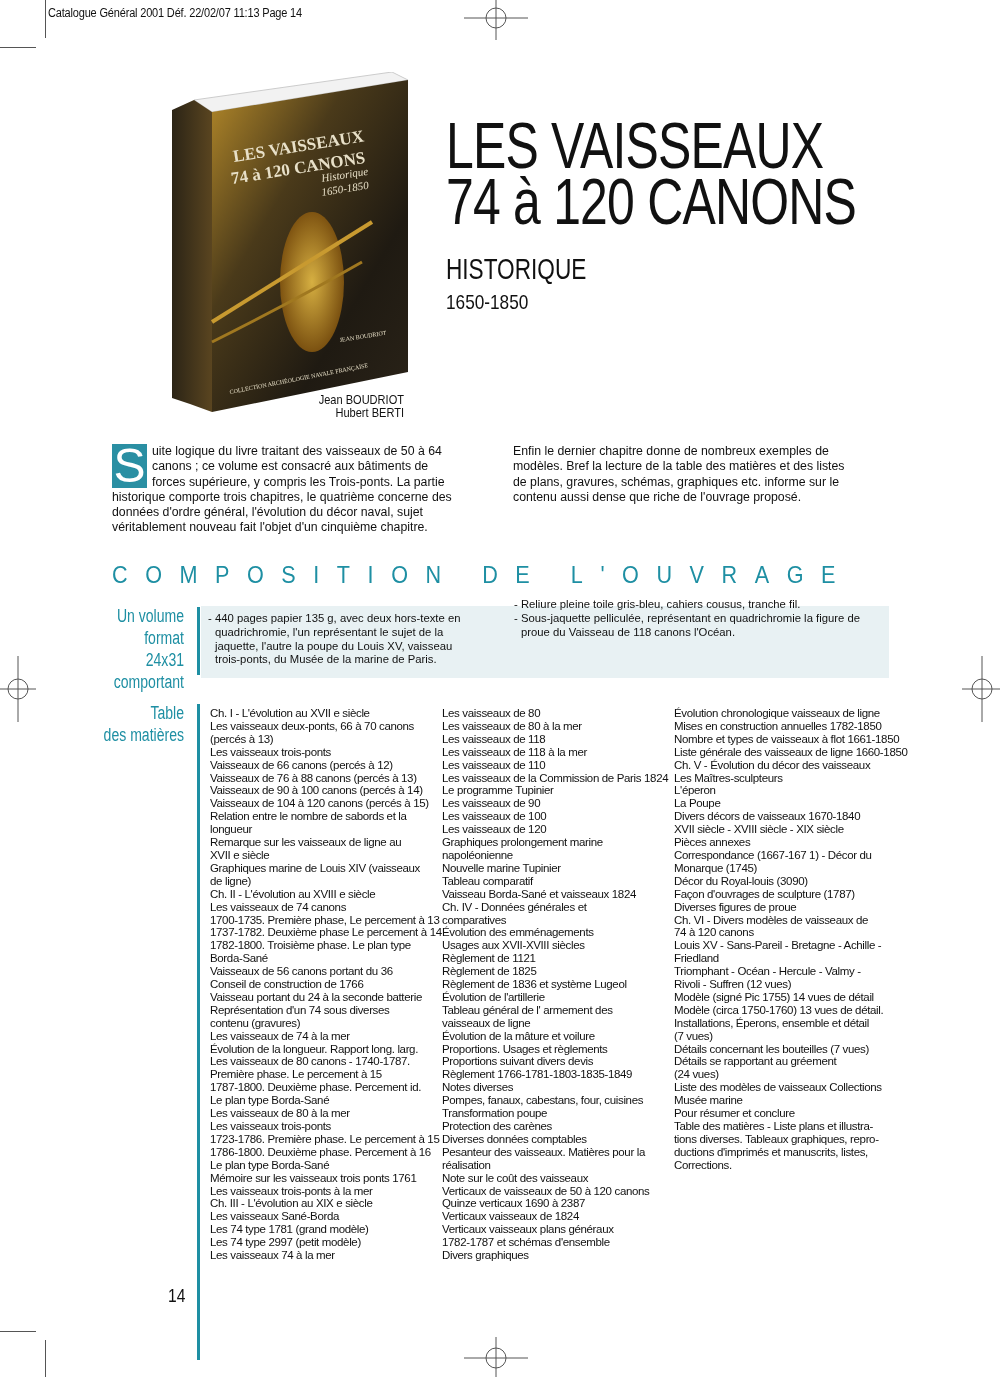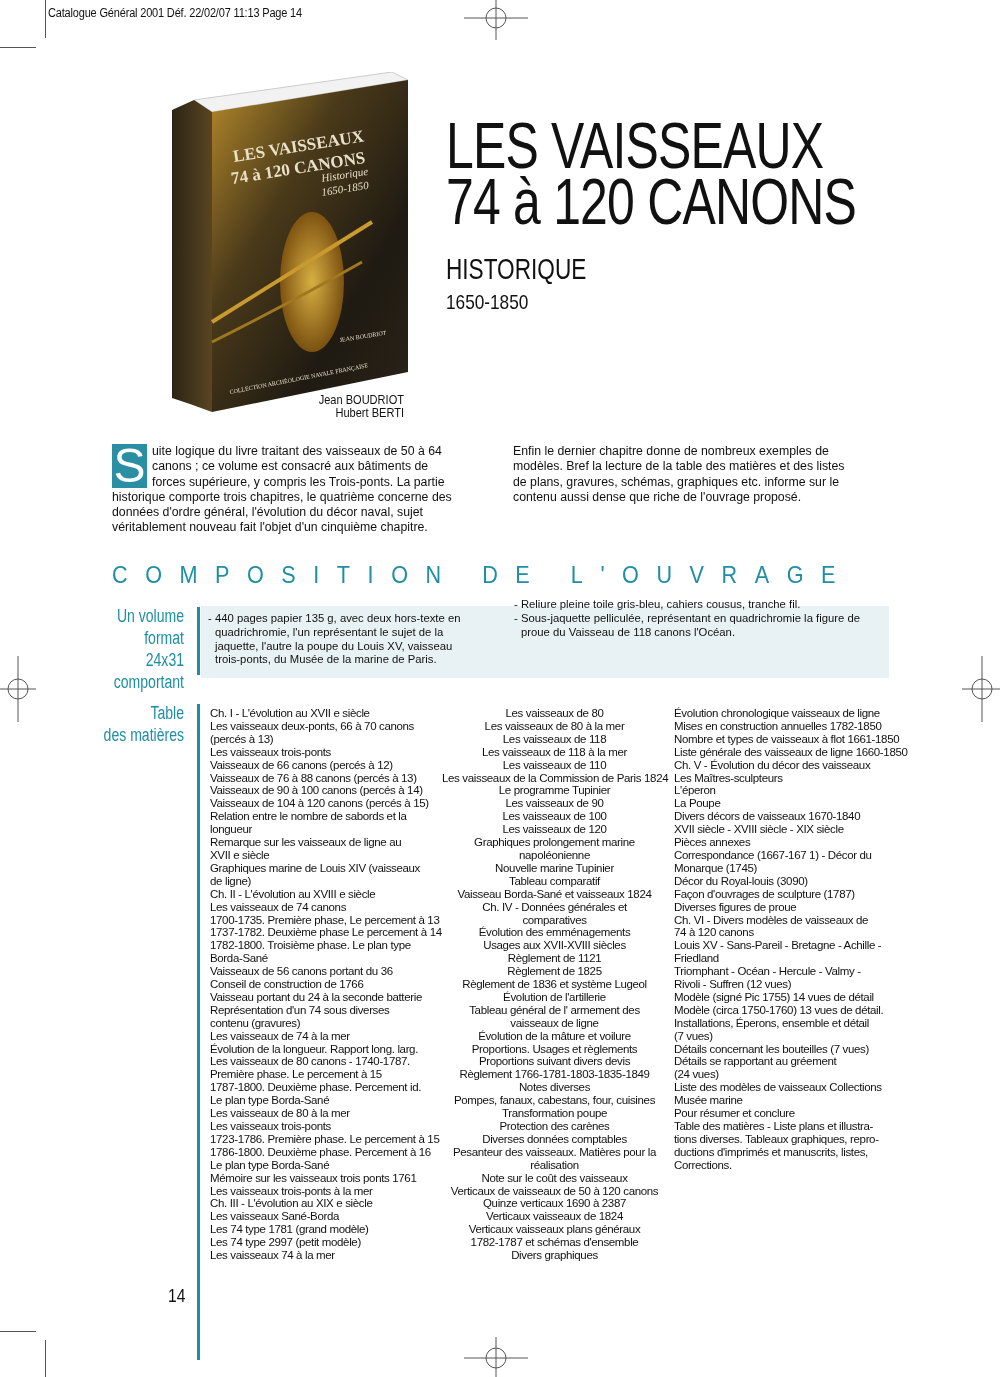--- a/index.html
+++ b/index.html
@@ -174,21 +174,21 @@
     <div>1786-1800. Deuxième phase. Percement à 16</div>
     <div>Le plan type Borda-Sané</div>
     <div>Mémoire sur les vaisseaux trois ponts 1761</div>
     <div>Les vaisseaux trois-ponts à la mer</div>
     <div>Ch. III - L'évolution au XIX      e siècle</div>
     <div>Les vaisseaux Sané-Borda</div>
     <div>Les 74 type 1781 (grand modèle)</div>
     <div>Les 74 type 2997 (petit modèle)</div>
     <div>Les vaisseaux 74 à la mer</div>
   </div>
-<div class="abs toc-col" id="toc2" style="left:442px; top:707px; width:225px;text-align:center;">
+<div class="abs toc-col" id="toc2" style="left:442px; top:707px; width:225px;">
     <div>Les vaisseaux de 80</div>
     <div>Les vaisseaux de 80 à la mer</div>
     <div>Les vaisseaux de 118</div>
     <div>Les vaisseaux de 118 à la mer</div>
     <div>Les vaisseaux de 110</div>
     <div>Les vaisseaux de la Commission de Paris 1824</div>
     <div>Le programme Tupinier</div>
     <div>Les vaisseaux de 90</div>
     <div>Les vaisseaux de 100</div>
     <div>Les vaisseaux de 120</div>

